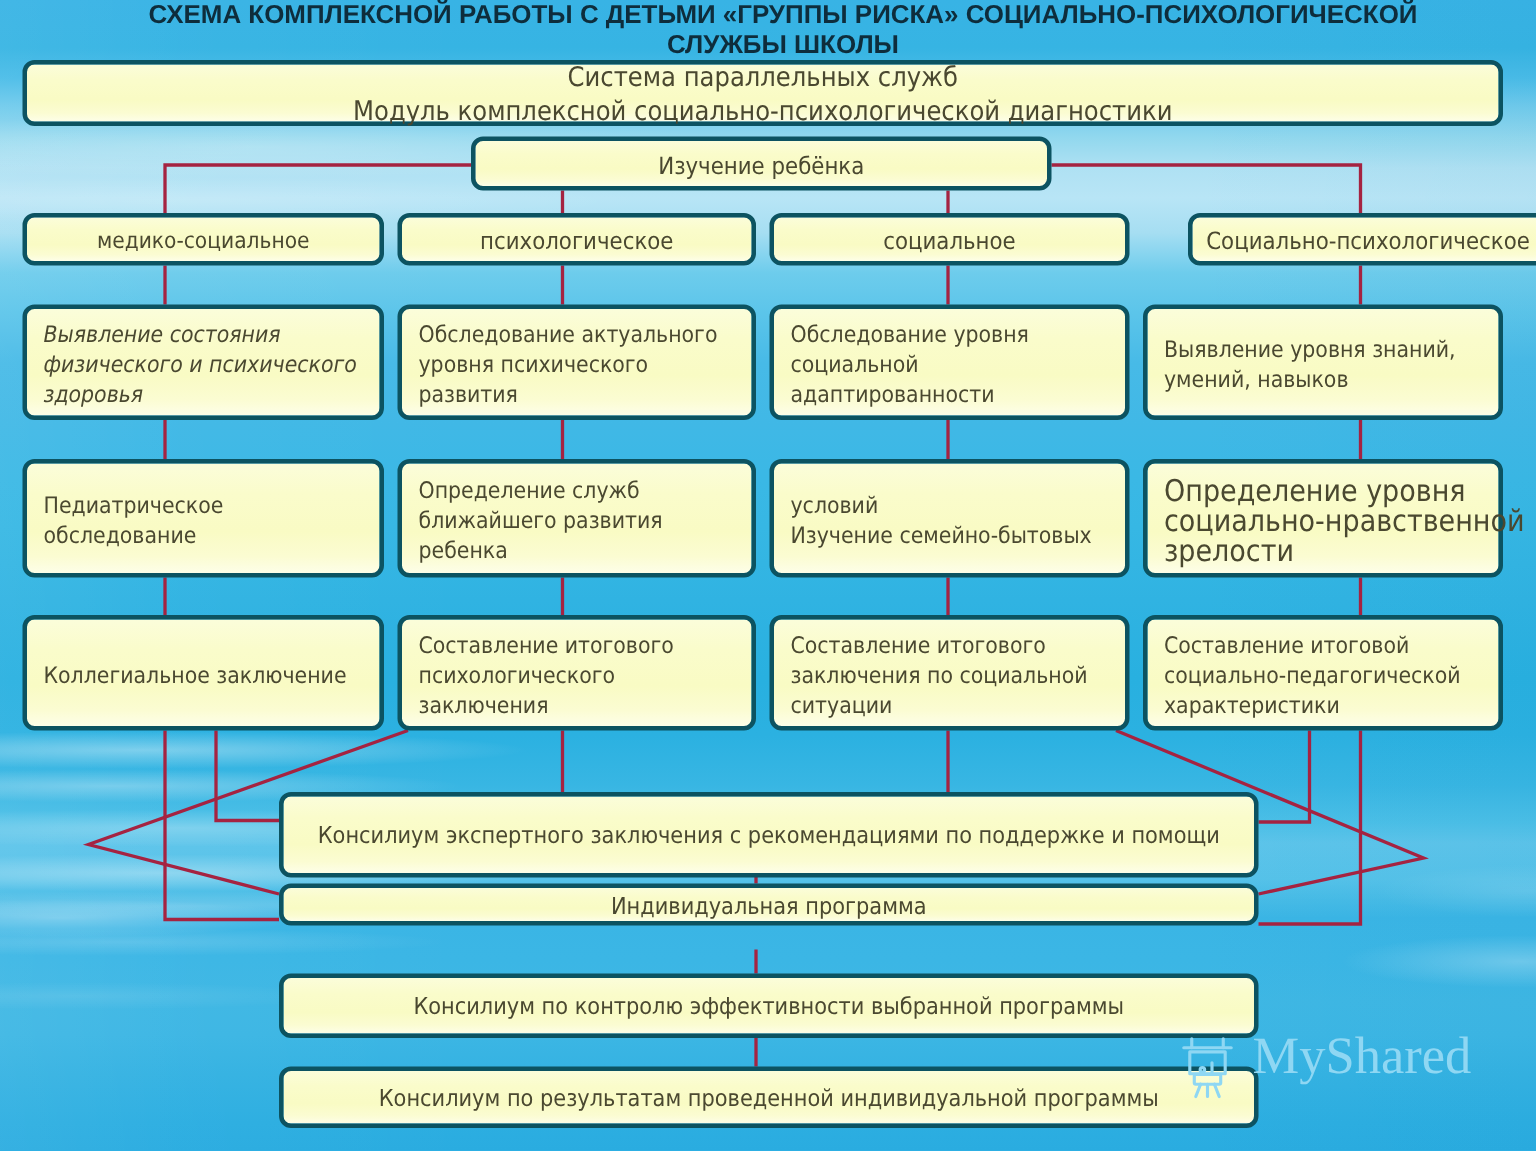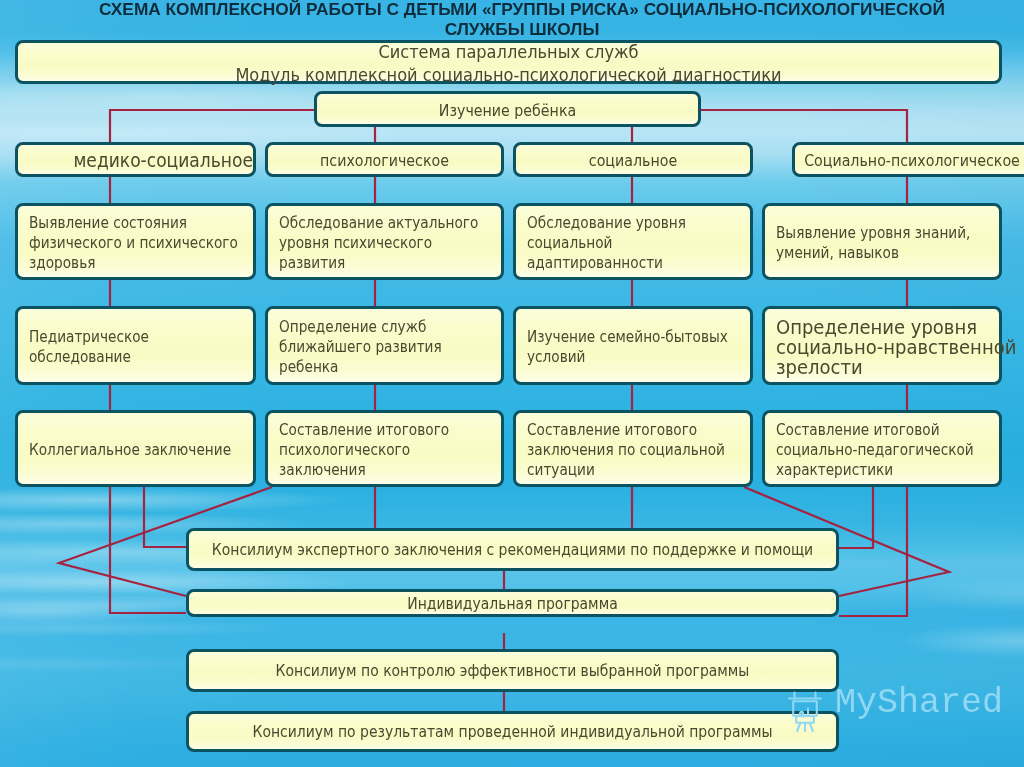--- a/index.html
+++ b/index.html
@@ -48,21 +48,21 @@
   .ctr{text-align:center;}
 
   svg.lines{position:absolute;left:0;top:0;width:1024px;height:767px;overflow:visible;}
 
   #title{position:absolute;left:10px;top:-1px;width:1024px;text-align:center;
          font-family:"Liberation Sans",sans-serif;font-weight:bold;font-size:17.3px;
          font-stretch:normal;line-height:20px;color:#0E2D3C;}
 
   #wm{position:absolute;left:783px;top:687px;width:250px;height:64px;}
   #wm .wmicon{position:absolute;left:0;top:0;}
-  #wm .wmtext{position:absolute;left:52px;top:-4px;font-family:Liberation Mono, monospace;
+  #wm .wmtext{position:absolute;left:52px;top:-4px;font-family:Liberation Serif, serif;
        font-stretch:normal;font-size:35px;line-height:41px;color:#8FD7F3;}
 </style>
 </head>
 <body>
 
 <div id="stage">
   <div class="bg bg-base"></div>
   <div class="bg bgoverlay"></div>
 
   <svg class="lines" id="connectors" viewBox="0 0 1024 767">
@@ -106,40 +106,40 @@
           <div class="ln">Система параллельных служб</div>
           <div class="ln">Модуль комплексной социально-психологической диагностики</div>
         </div>
       </div>
       <div class="box" style="left: 314px; top: 91px; width: 387px; height: 36px;">
         <div class="txt ctr" style="font-size: 15.8px; line-height: 19px;">
           <div class="ln">Изучение ребёнка</div>
         </div>
       </div>
       <div class="box" style="left: 15px; top: 142px; width: 241px; height: 35px;">
-        <div class="txt ctr" style="font-size: 19px; line-height: 19px; text-align: right;">
+        <div class="txt ctr" style="font-size: 15px; line-height: 19px;">
           <div class="ln">медико-социальное</div>
         </div>
       </div>
       <div class="box" style="left: 265px; top: 142px; width: 239px; height: 35px;">
         <div class="txt ctr" style="font-size: 15.8px; line-height: 19px;">
           <div class="ln">психологическое</div>
         </div>
       </div>
       <div class="box" style="left: 513px; top: 142px; width: 240px; height: 35px;">
         <div class="txt ctr" style="font-size: 15.8px; line-height: 19px;">
           <div class="ln">социальное</div>
         </div>
       </div>
       <div class="box" style="left: 762px; top: 142px; width: 240px; height: 35px; margin-left: 30px;">
         <div class="txt ctr" style="font-size: 15.8px; line-height: 19px;">
           <div class="ln">Социально-психологическое</div>
         </div>
       </div>
-      <div class="box" style="left: 15px; top: 203px; width: 241px; height: 77px;">
+      <div class="box" style="left: 15px; top: 203px; width: 241px; height: 77px; font-style: italic;">
         <div class="txt pad" style="font-size: 15.2px; line-height: 20px;">
           <div class="ln">Выявление состояния</div>
           <div class="ln">физического и психического</div>
           <div class="ln">здоровья</div>
         </div>
       </div>
       <div class="box" style="left: 265px; top: 203px; width: 239px; height: 77px;">
         <div class="txt pad" style="font-size: 15.2px; line-height: 20px;">
           <div class="ln">Обследование актуального</div>
           <div class="ln">уровня психического</div>
@@ -167,22 +167,22 @@
       </div>
       <div class="box" style="left: 265px; top: 306px; width: 239px; height: 79px;">
         <div class="txt pad" style="font-size: 15.2px; line-height: 20px;">
           <div class="ln">Определение служб</div>
           <div class="ln">ближайшего развития</div>
           <div class="ln">ребенка</div>
         </div>
       </div>
       <div class="box" style="left: 513px; top: 306px; width: 240px; height: 79px;">
         <div class="txt pad" style="font-size: 15.2px; line-height: 20px;">
+          <div class="ln">условий</div>
           <div class="ln">Изучение семейно-бытовых</div>
-          <div class="ln">условий</div>
         </div>
       </div>
       <div class="box" style="left: 762px; top: 306px; width: 240px; height: 79px;">
         <div class="txt pad" style="font-size: 20px; line-height: 20px;">
           <div class="ln">Определение уровня</div>
           <div class="ln">социально-нравственной</div>
           <div class="ln">зрелости</div>
         </div>
       </div>
       <div class="box" style="left: 15px; top: 410px; width: 241px; height: 77px;">
@@ -204,21 +204,21 @@
           <div class="ln">ситуации</div>
         </div>
       </div>
       <div class="box" style="left: 762px; top: 410px; width: 240px; height: 77px;">
         <div class="txt pad" style="font-size: 15.2px; line-height: 20px;">
           <div class="ln">Составление итоговой</div>
           <div class="ln">социально-педагогической</div>
           <div class="ln">характеристики</div>
         </div>
       </div>
-      <div class="box" style="left: 186px; top: 528px; width: 653px; height: 43px;">
+      <div class="box" style="left: 186px; top: 528px; width: 653px; height: 57px;">
         <div class="txt ctr" style="font-size: 15.5px; line-height: 19px;">
           <div class="ln">Консилиум экспертного заключения с рекомендациями по поддержке и помощи</div>
         </div>
       </div>
       <div class="box" style="left: 186px; top: 589px; width: 653px; height: 28px;">
         <div class="txt ctr" style="font-size: 15.5px; line-height: 19px;">
           <div class="ln">Индивидуальная программа</div>
         </div>
       </div>
       <div class="box" style="left: 186px; top: 649px; width: 653px; height: 43px;">

